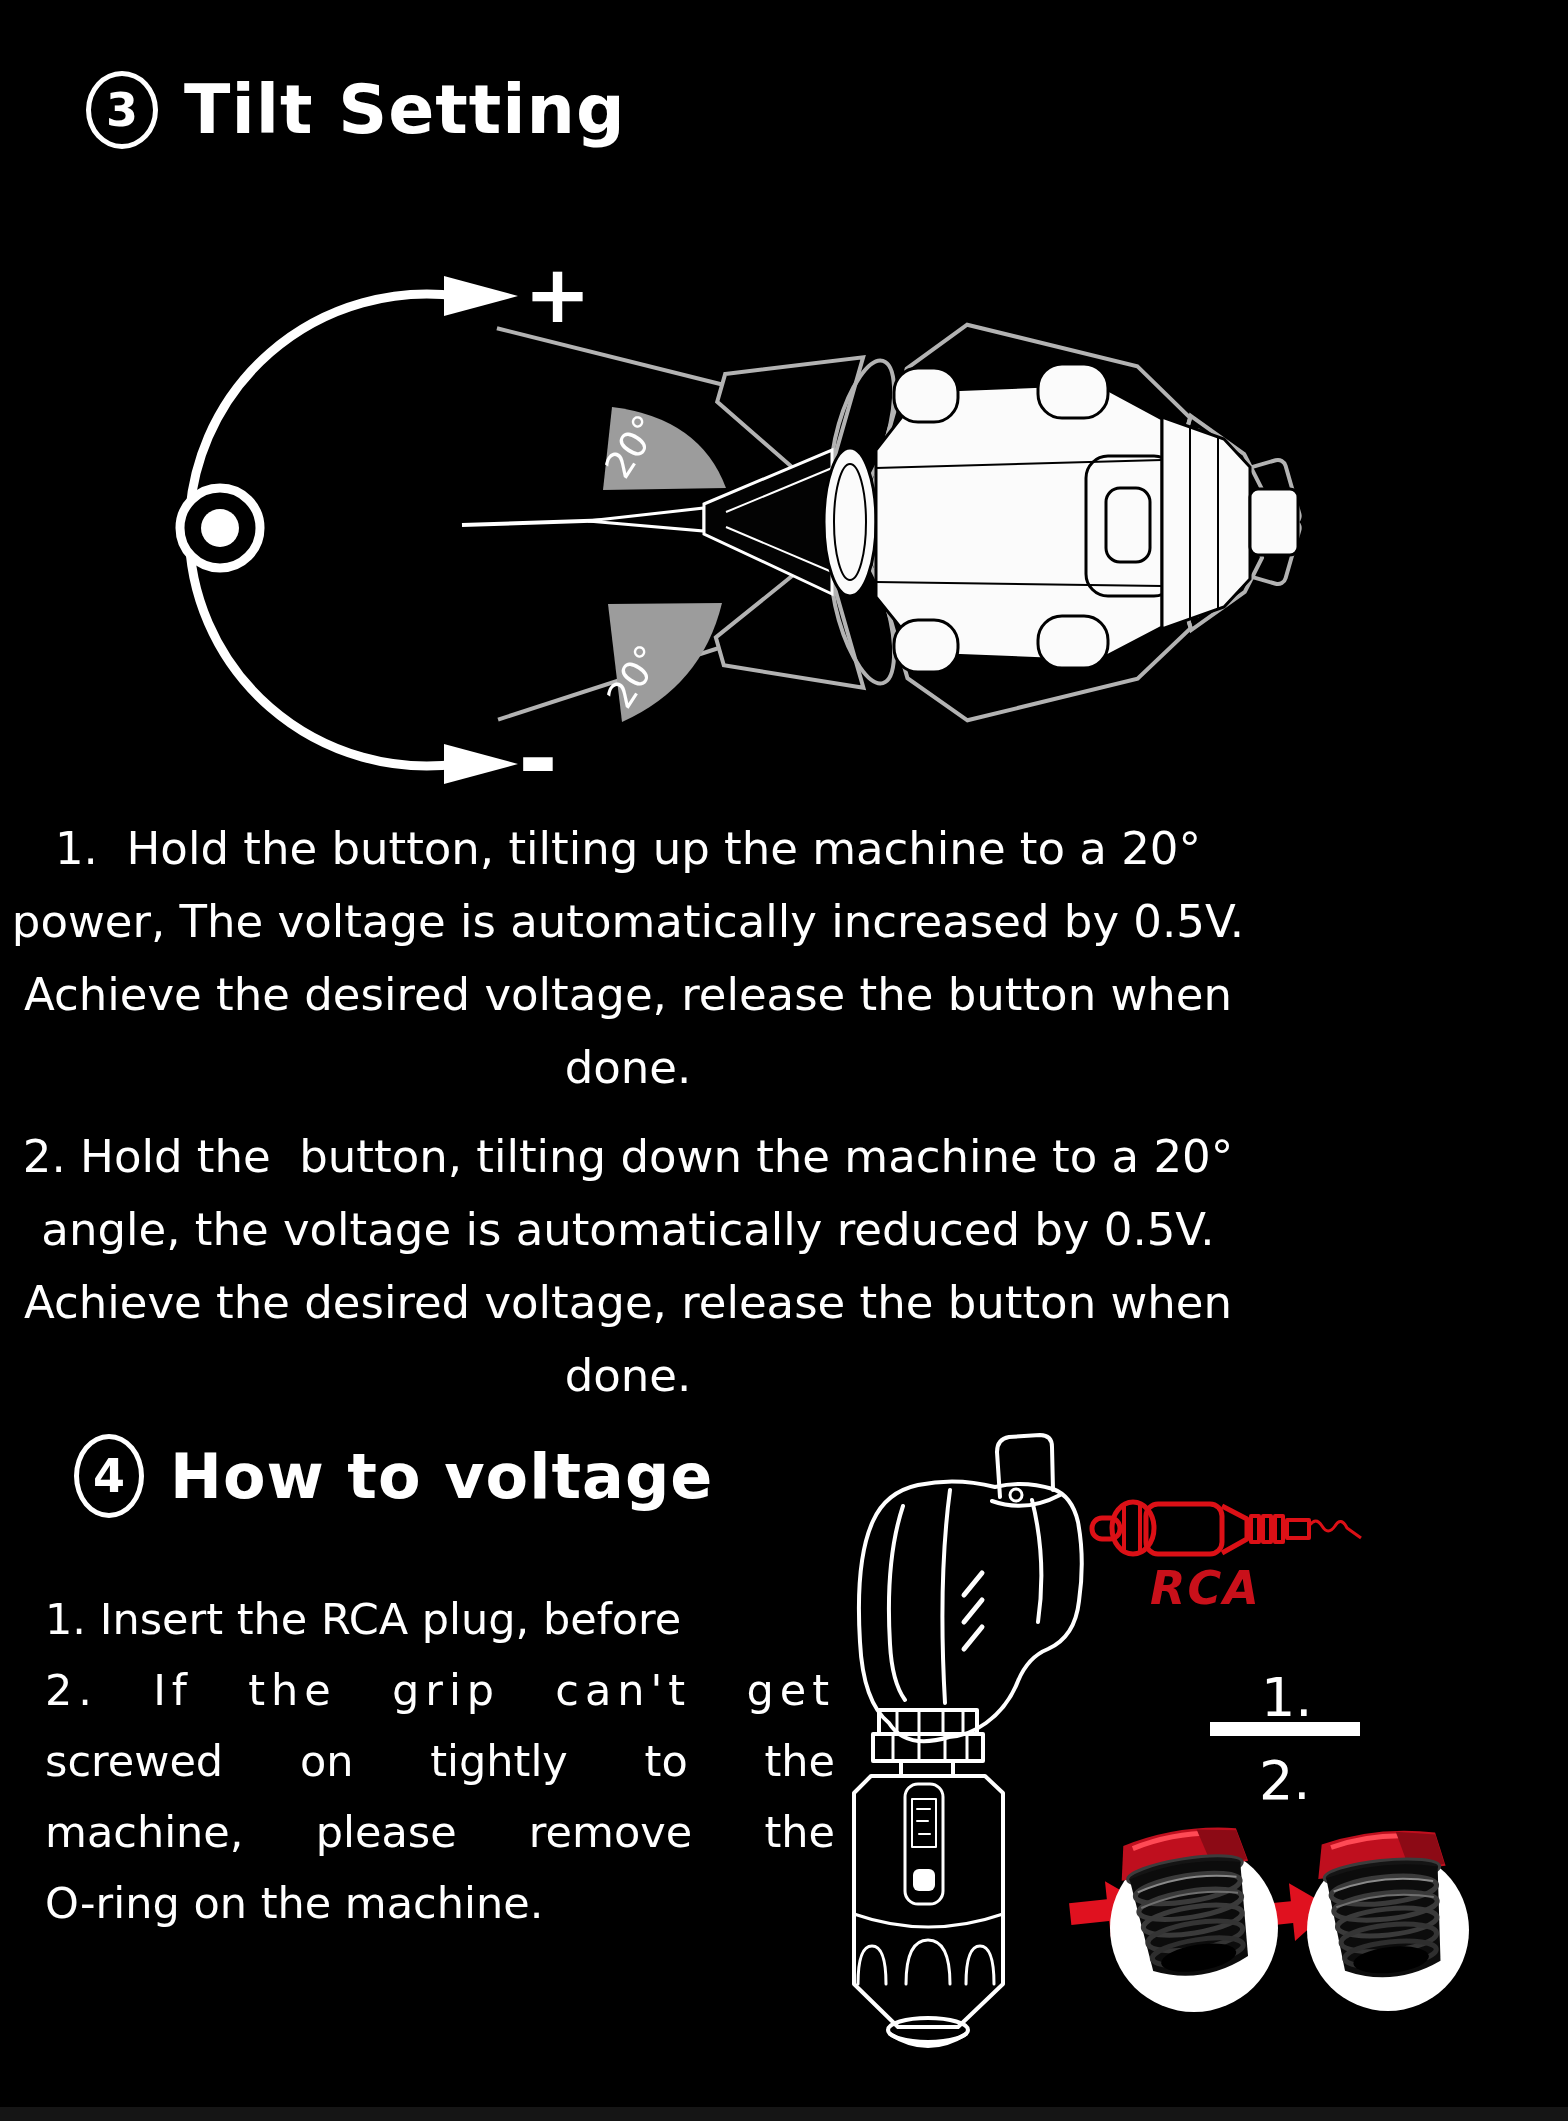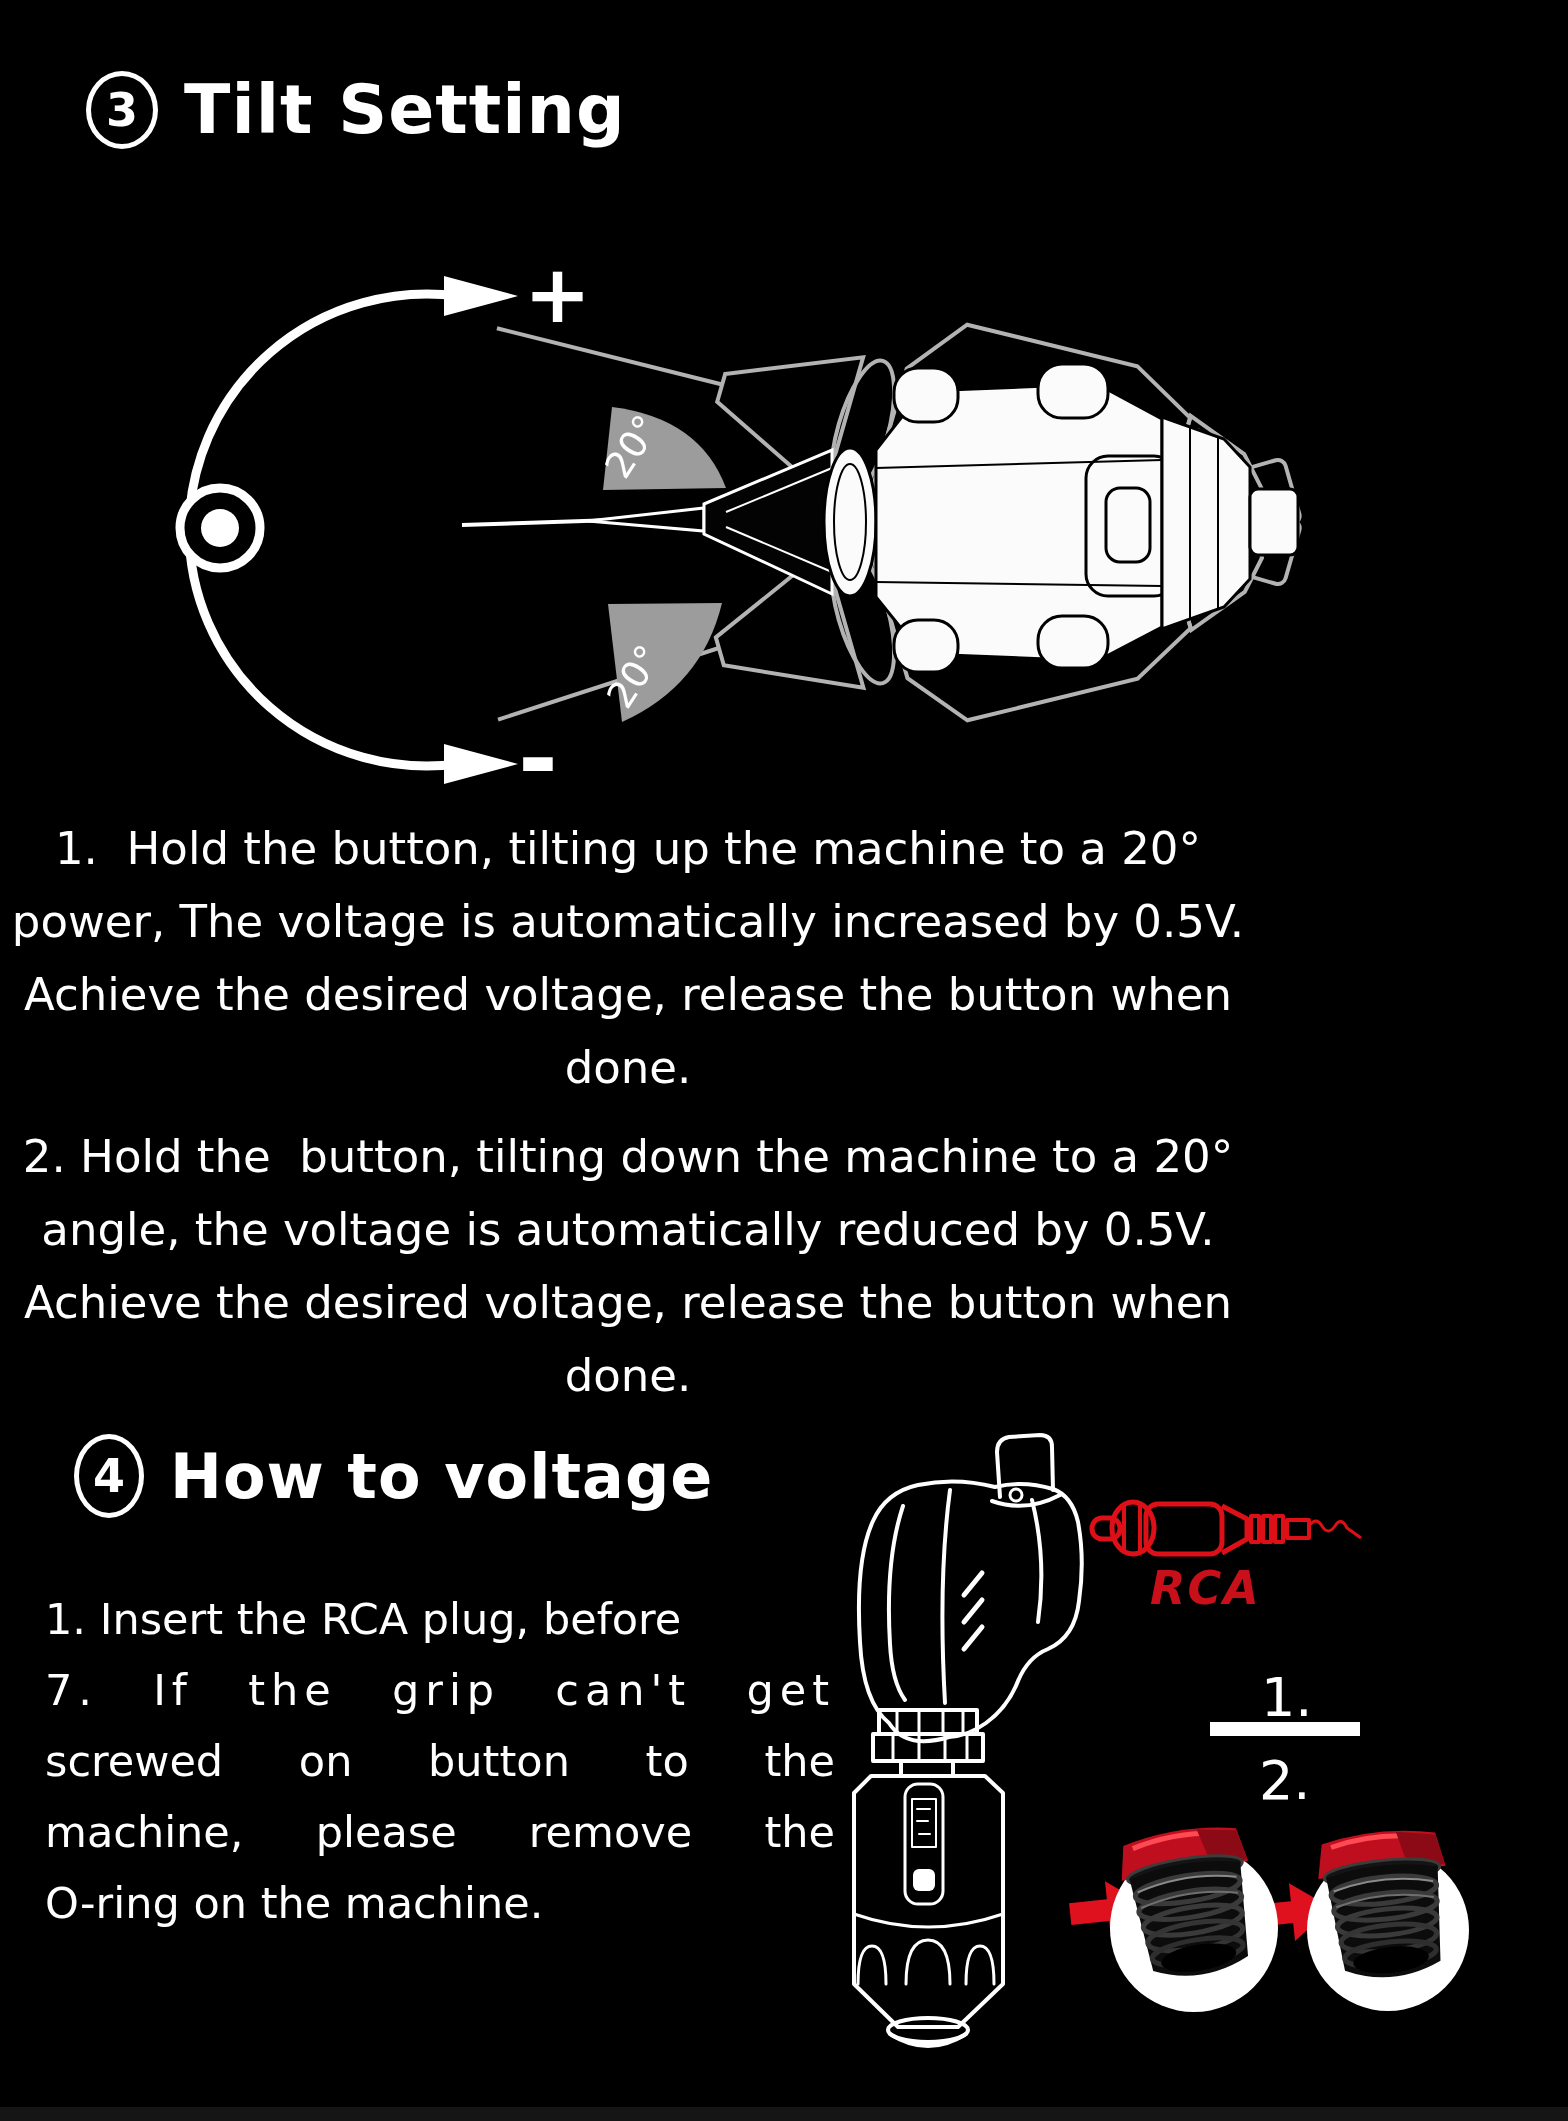--- a/index.html
+++ b/index.html
@@ -193,19 +193,19 @@
     <div class="line">done.</div>
   </div>
 
   <div class="heading" id="install-heading">
     <span class="circle-num">4</span>
     <span class="title">How to voltage</span>
   </div>
 
   <div class="install-text">
     <div class="line">1. Insert the RCA plug, before</div>
-    <div class="line just spread">7. If the grip can't get</div>
-    <div class="line just">screwed on button to the</div>
+    <div class="line just spread">2. If the grip can't get</div>
+    <div class="line just">screwed on tightly to the</div>
     <div class="line just">machine, please remove the</div>
     <div class="line">O-ring on the machine.</div>
   </div>
 
 </div>
 
 </body></html>

